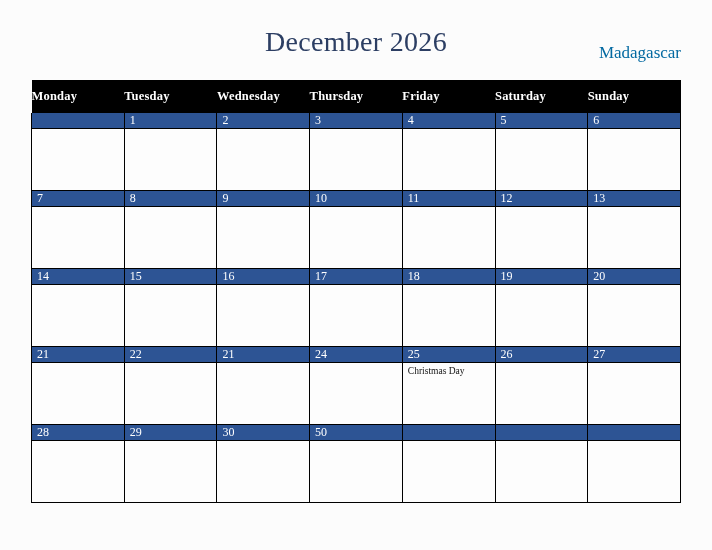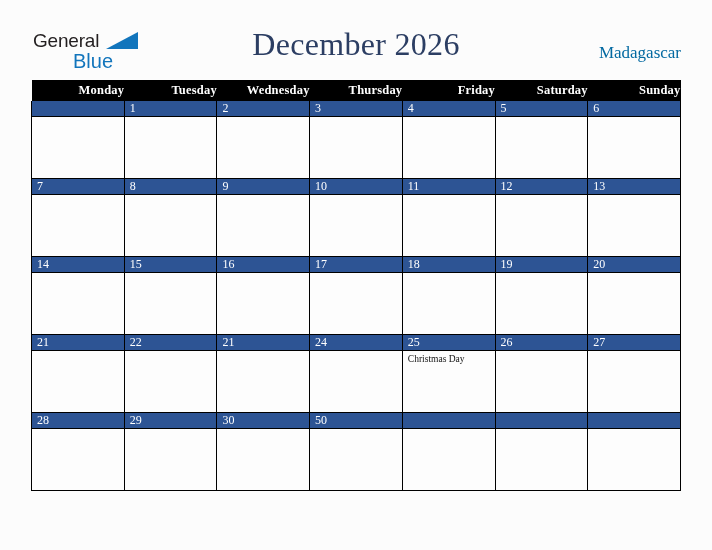--- a/index.html
+++ b/index.html
@@ -64,21 +64,21 @@
   }
 
   
   .cal-title {
     position: absolute;
     left: 0;
     top: 26px;
     width: 712px;
     text-align: center;
     font-family: "Liberation Serif", serif;
-    font-size: 32px;
+    font-size: 28px;
     font-weight: normal;
     color: #2c3e63;
     letter-spacing: 0.3px;
   }
 
   
   .cal-country {
     position: absolute;
     right: 31px;
     top: 43px;
@@ -95,23 +95,23 @@
     width: 650px;
     border-collapse: collapse;
     table-layout: fixed;
   }
   .calendar th {
     background: #000000;
     color: #ffffff;
     font-family: "Liberation Serif", serif;
     font-size: 12.5px;
     font-weight: bold;
-    height: 21px;
+    height: 33px;
     padding: 0;
-    text-align: right;
+    text-align: left;
     border: none;
     letter-spacing: 0.2px;
     margin-top: 38px;
   }
   .calendar td {
     padding: 0;
     vertical-align: top;
     border-left: 1px solid #000000;
     border-right: 1px solid #000000;
     border-bottom: 1px solid #000000;
@@ -139,25 +139,20 @@
     color: #111111;
     line-height: 11px;
     white-space: nowrap;
   }
 </style>
 </head>
 <body>
 
 <div class="page-header">
 
-  <div class="logo">
-    <span class="logo-general">General</span>
-    <span class="logo-triangle"></span>
-    <span class="logo-blue">Blue</span>
-  </div>
 
   <div class="cal-title">December 2026</div>
 
   <div class="cal-country">Madagascar</div>
 
 </div>
 
 <table class="calendar">
   <thead>
     <tr>

